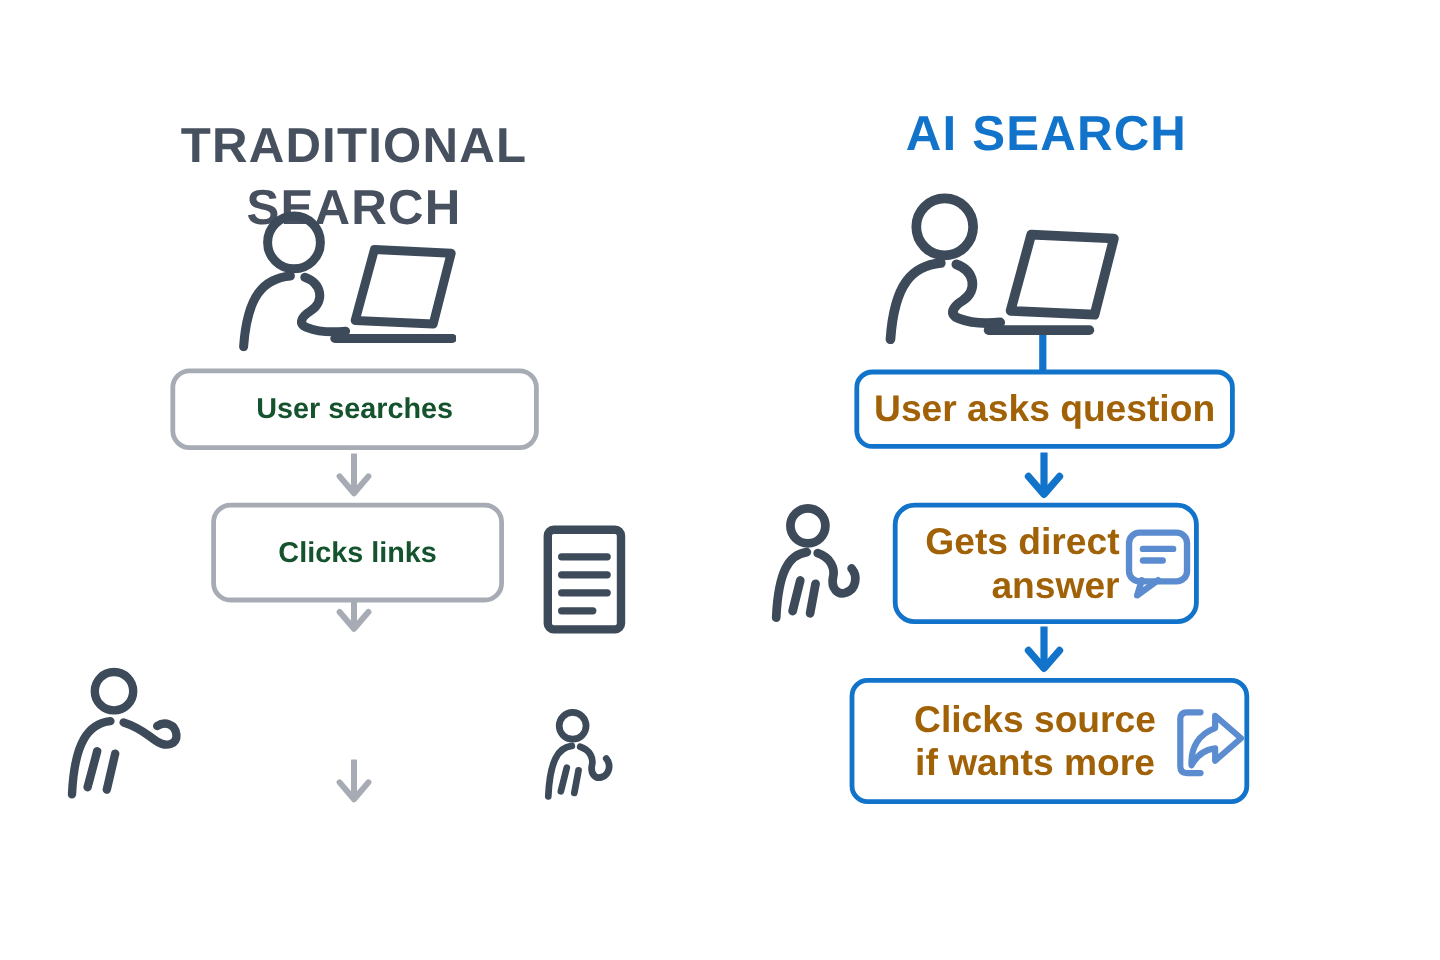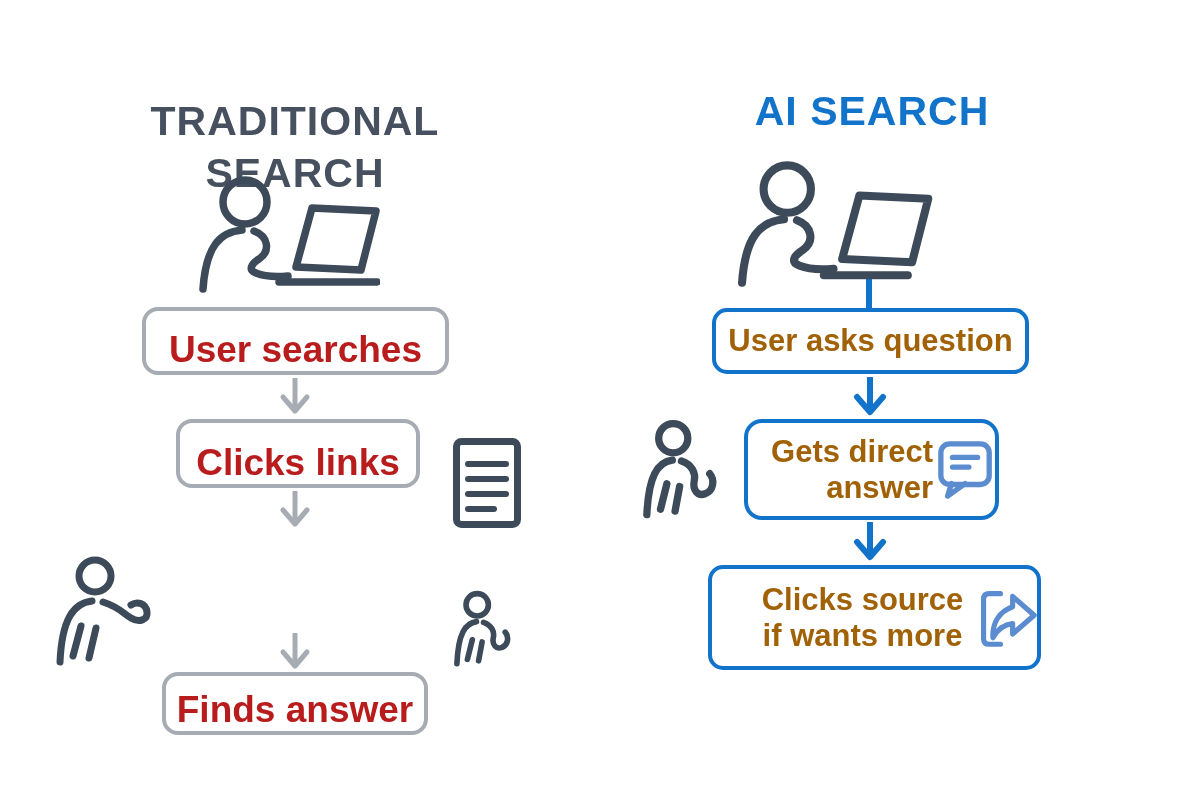--- a/index.html
+++ b/index.html
@@ -11,21 +11,21 @@
     position:absolute;text-align:center;font-weight:bold;font-size:41px;
     letter-spacing:1px;line-height:1.27;margin-top:33px;
   }
   .title-left{left:110px;top:62px;width:370px;color:#46505e;}
   .title-right{left:697px;top:52px;width:350px;color:#1273cb;}
   .flow-box{
     position:absolute;display:flex;align-items:center;justify-content:center;
     background:#ffffff;box-sizing:border-box;z-index:2;font-weight:bold;
     text-align:center;line-height:1.13;
   }
-  .gbox{border:4px solid #a7acb4;border-radius:16px;color:#b91c1c;font-size:37px;align-items:flex-end;}
+  .gbox{border:4px solid #a7acb4;border-radius:16px;color:#14532d;font-size:24px;}
   .bbox{border:4px solid #1273cb;border-radius:15px;color:#a16207;font-size:31px;}
   .icon{position:absolute;z-index:3;}
   .arrow{position:absolute;z-index:1;}
   .connector{position:absolute;background:#1273cb;z-index:1;}
   .box-inner{display:inline-block;}
   svg{display:block;}
 </style>
 </head>
 <body>
 
@@ -47,21 +47,21 @@
     <span class="box-inner">User searches</span>
   </div>
 
   <div class="arrow" style="left:278px;top:378px;">
     <svg width="34" height="42" viewBox="0 0 34 42" fill="none" stroke="#a7acb4" stroke-width="5" stroke-linecap="round" stroke-linejoin="round">
       <path d="M17,1 V29"></path>
         <path d="M5,19 L17,33 L29,19"></path>
     </svg>
   </div>
 
-  <div class="flow-box gbox" style="left:176px;top:419px;width:244px;height:69px;">
+  <div class="flow-box gbox" style="left:176px;top:419px;width:244px;height:83px;">
     <span class="box-inner">Clicks links</span>
   </div>
 
   <div class="icon" style="left:452px;top:437px;">
     <svg width="70" height="92" viewBox="0 0 70 92" fill="none" stroke="#3d4a59" stroke-linecap="round" stroke-linejoin="round">
       <rect x="4.5" y="4.5" width="61" height="83" rx="5" stroke-width="7"></rect>
       <path d="M16,27 H54" stroke-width="6"></path>
       <path d="M16,42 H54" stroke-width="6"></path>
       <path d="M16,57 H54" stroke-width="6"></path>
       <path d="M16,72 H42" stroke-width="6"></path>
@@ -96,23 +96,20 @@
     </svg>
   </div>
 
   <div class="arrow" style="left:278px;top:633px;">
     <svg width="34" height="42" viewBox="0 0 34 42" fill="none" stroke="#a7acb4" stroke-width="5" stroke-linecap="round" stroke-linejoin="round">
       <path d="M17,1 V29"></path>
         <path d="M5,19 L17,33 L29,19"></path>
     </svg>
   </div>
 
-  <div class="flow-box gbox" style="left:162px;top:672px;width:266px;height:63px;">
-    <span class="box-inner">Finds answer</span>
-  </div>
 
   <div class="col-title title-right">AI SEARCH</div>
 
   <div class="icon" style="left:733px;top:160px;">
     <svg width="200" height="127" viewBox="0 0 185 118" fill="none" stroke="#3d4a59" stroke-width="7.5" stroke-linecap="round" stroke-linejoin="round">
       <circle cx="50" cy="27" r="22"></circle>
       <path d="M8,114 C11,71 25,57 47,55"></path>
       <path d="M59,56 C73,61 76,76 64,84 C56,89 53,95 61,98 C71,102 83,102 93,101"></path>
       <path d="M117,33 L181,36 L166,95 L101,92 Z"></path>
       <path d="M84,107 L162,107"></path>

